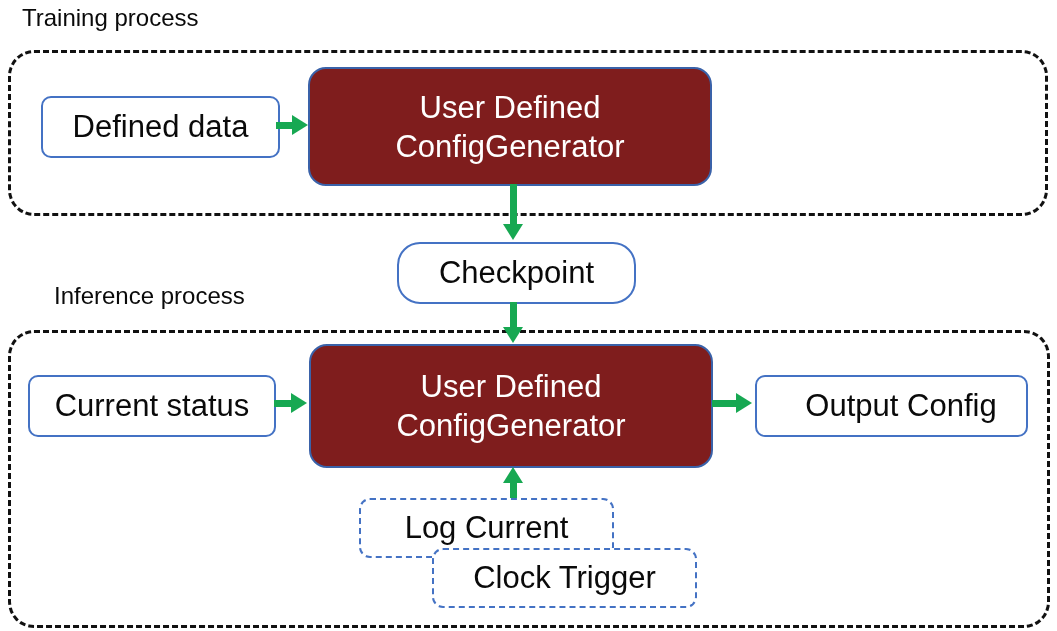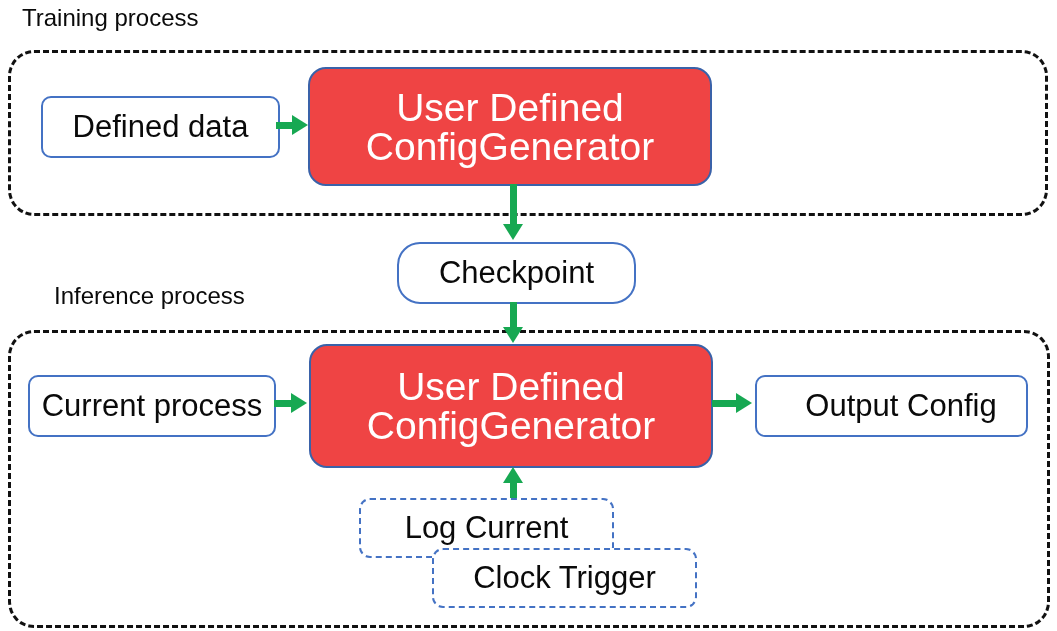--- a/index.html
+++ b/index.html
@@ -35,28 +35,28 @@
     border-radius: 10px;
     display: flex;
     align-items: center;
     justify-content: center;
     font-size: 31px;
     color: #0a0a0a;
     white-space: nowrap;
   }
   .blue-box {
     position: absolute;
-    background: #ef4444;
+    background: #7f1d1d;
     border: 2px solid #3A62A9;
     border-radius: 18px;
     display: flex;
     flex-direction: column;
     align-items: center;
     justify-content: center;
-    font-size: 39px;
+    font-size: 31px;
     line-height: 39px;
     color: #ffffff;
     text-align: center;
   }
   .trigger-box {
     position: absolute;
     background: #ffffff;
     border: 2px dashed #4472C4;
     border-radius: 11px;
     display: flex;
@@ -106,21 +106,21 @@
     <span>User Defined</span>
     <span>ConfigGenerator</span>
   </div>
 
   <div class="white-box" style="left:397px; top:242px; width:235px; height:58px;border-radius:23px;">Checkpoint</div>
 
   <div class="section-label" style="left:22px; top:282px;margin-left:32px;">Inference process</div>
 
   <div class="dashed-container" style="left:8px; top:330px; width:1036px; height:292px;"></div>
 
-  <div class="white-box" style="left:28px; top:375px; width:244px; height:58px;">Current process</div>
+  <div class="white-box" style="left:28px; top:375px; width:244px; height:58px;">Current status</div>
 
   <div class="blue-box" style="left:309px; top:344px; width:400px; height:120px;">
     <span>User Defined</span>
     <span>ConfigGenerator</span>
   </div>
 
   <div class="white-box" style="left:755px; top:375px; width:250px; height:58px;padding-left:19px;">Output Config</div>
 
   <div class="trigger-box" style="left:359px; top:498px; width:251px; height:56px; z-index:1;">Log Current</div>
 

